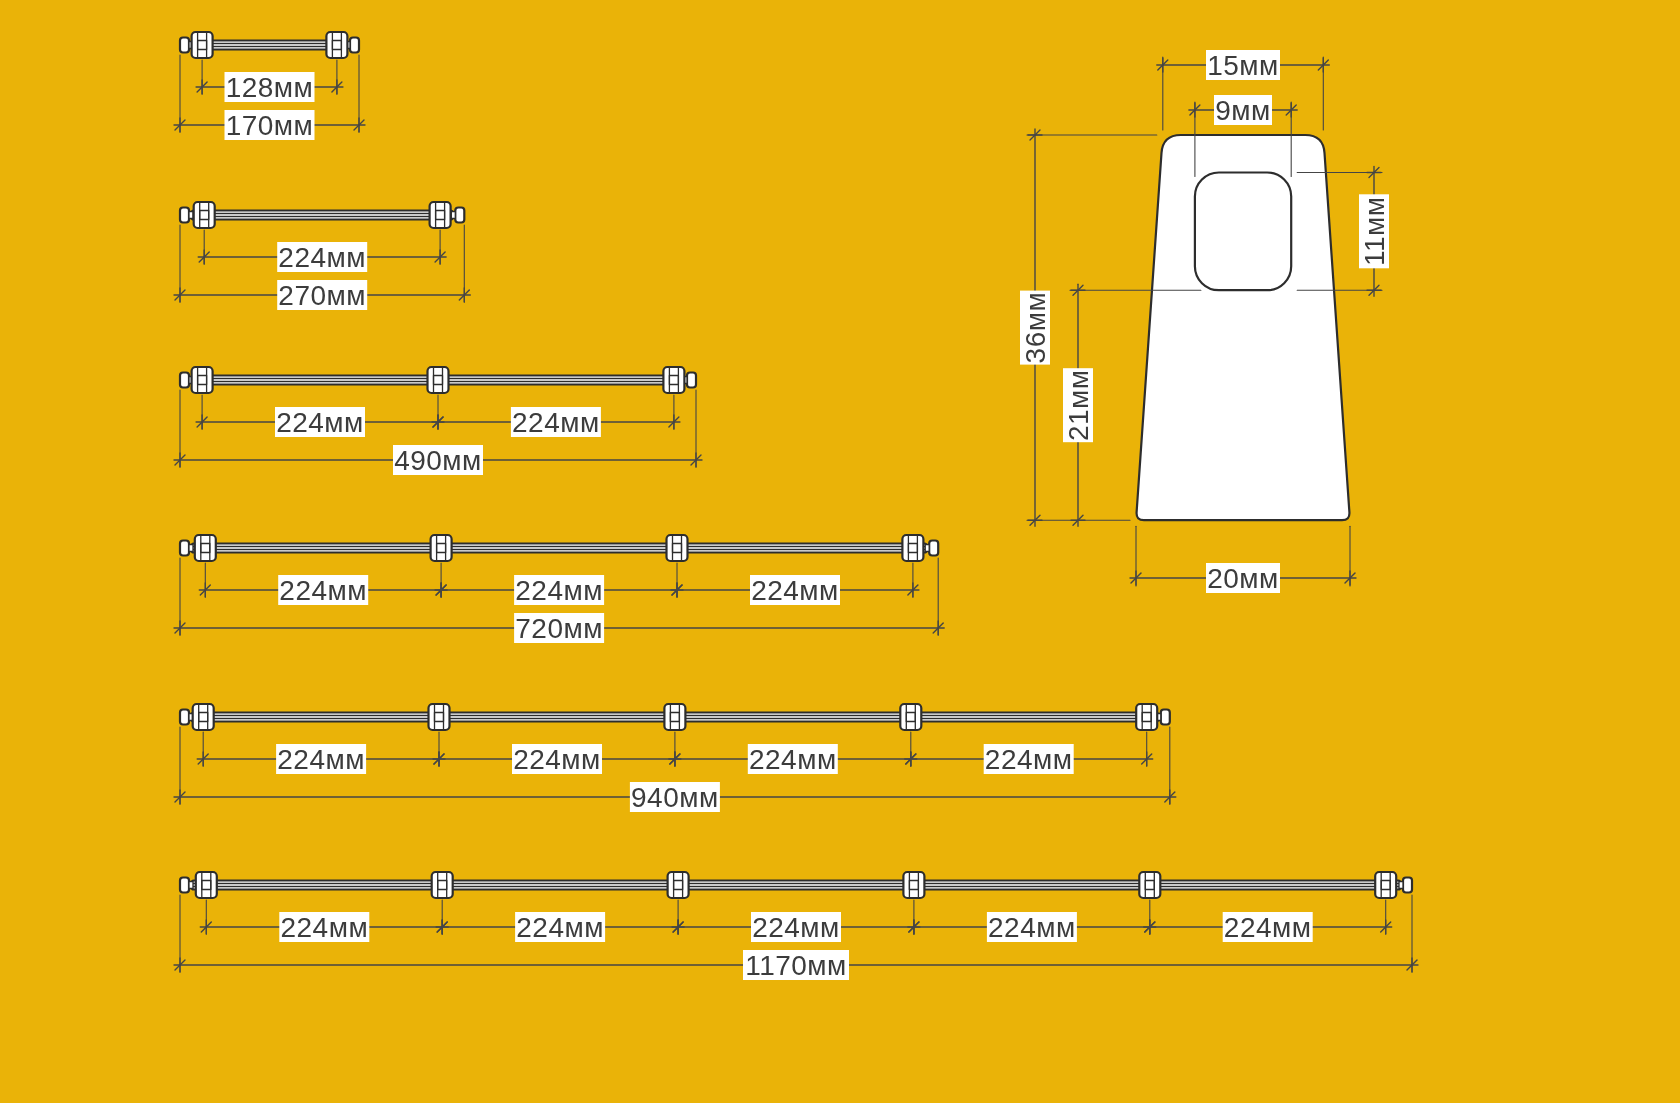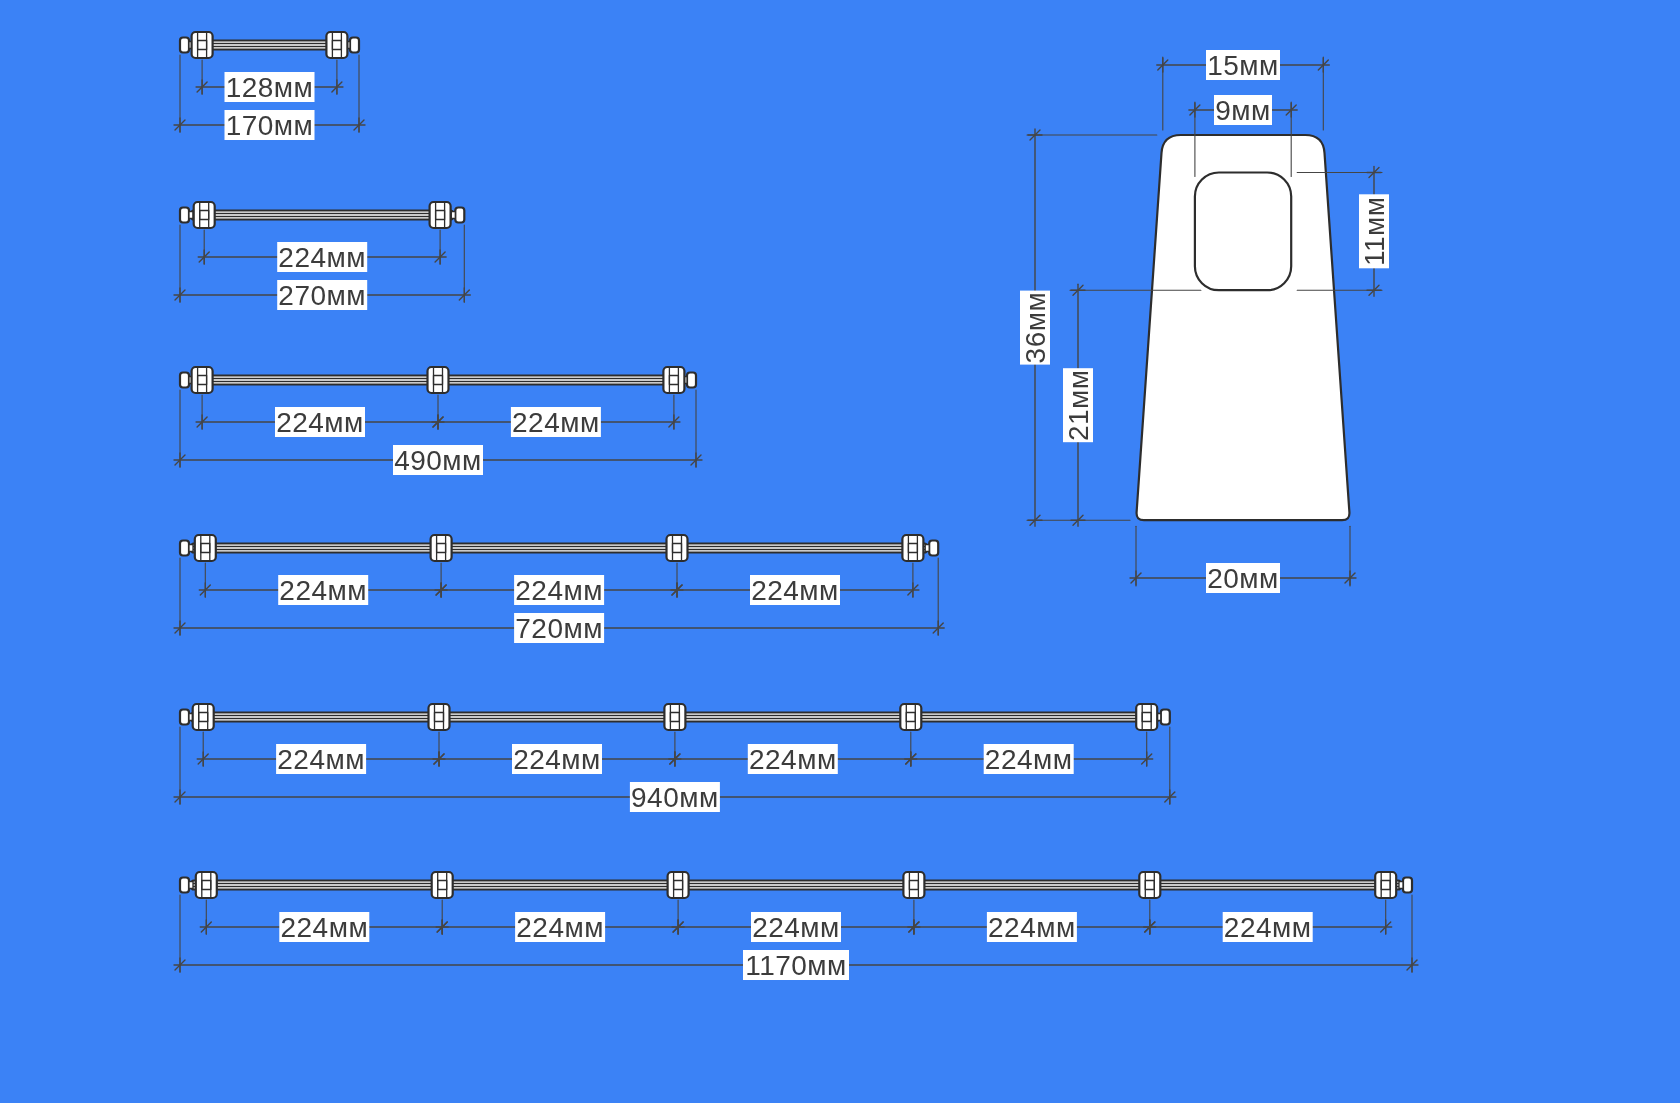--- a/index.html
+++ b/index.html
@@ -3,21 +3,21 @@
 <meta charset="utf-8">
 <style>
   html, body {
     margin: 0;
     padding: 0;
     background: #ffffff;
   }
   .canvas {
     width: 1680px;
     height: 1103px;
-    background: #3b82f6;
+    background: #eab308;
     overflow: hidden;
   }
   svg { display: block; }
 
   .shape {
     fill: none;
     stroke: #2d2d2d;
     stroke-width: 2.2;
     stroke-linejoin: round;
     stroke-linecap: round;

